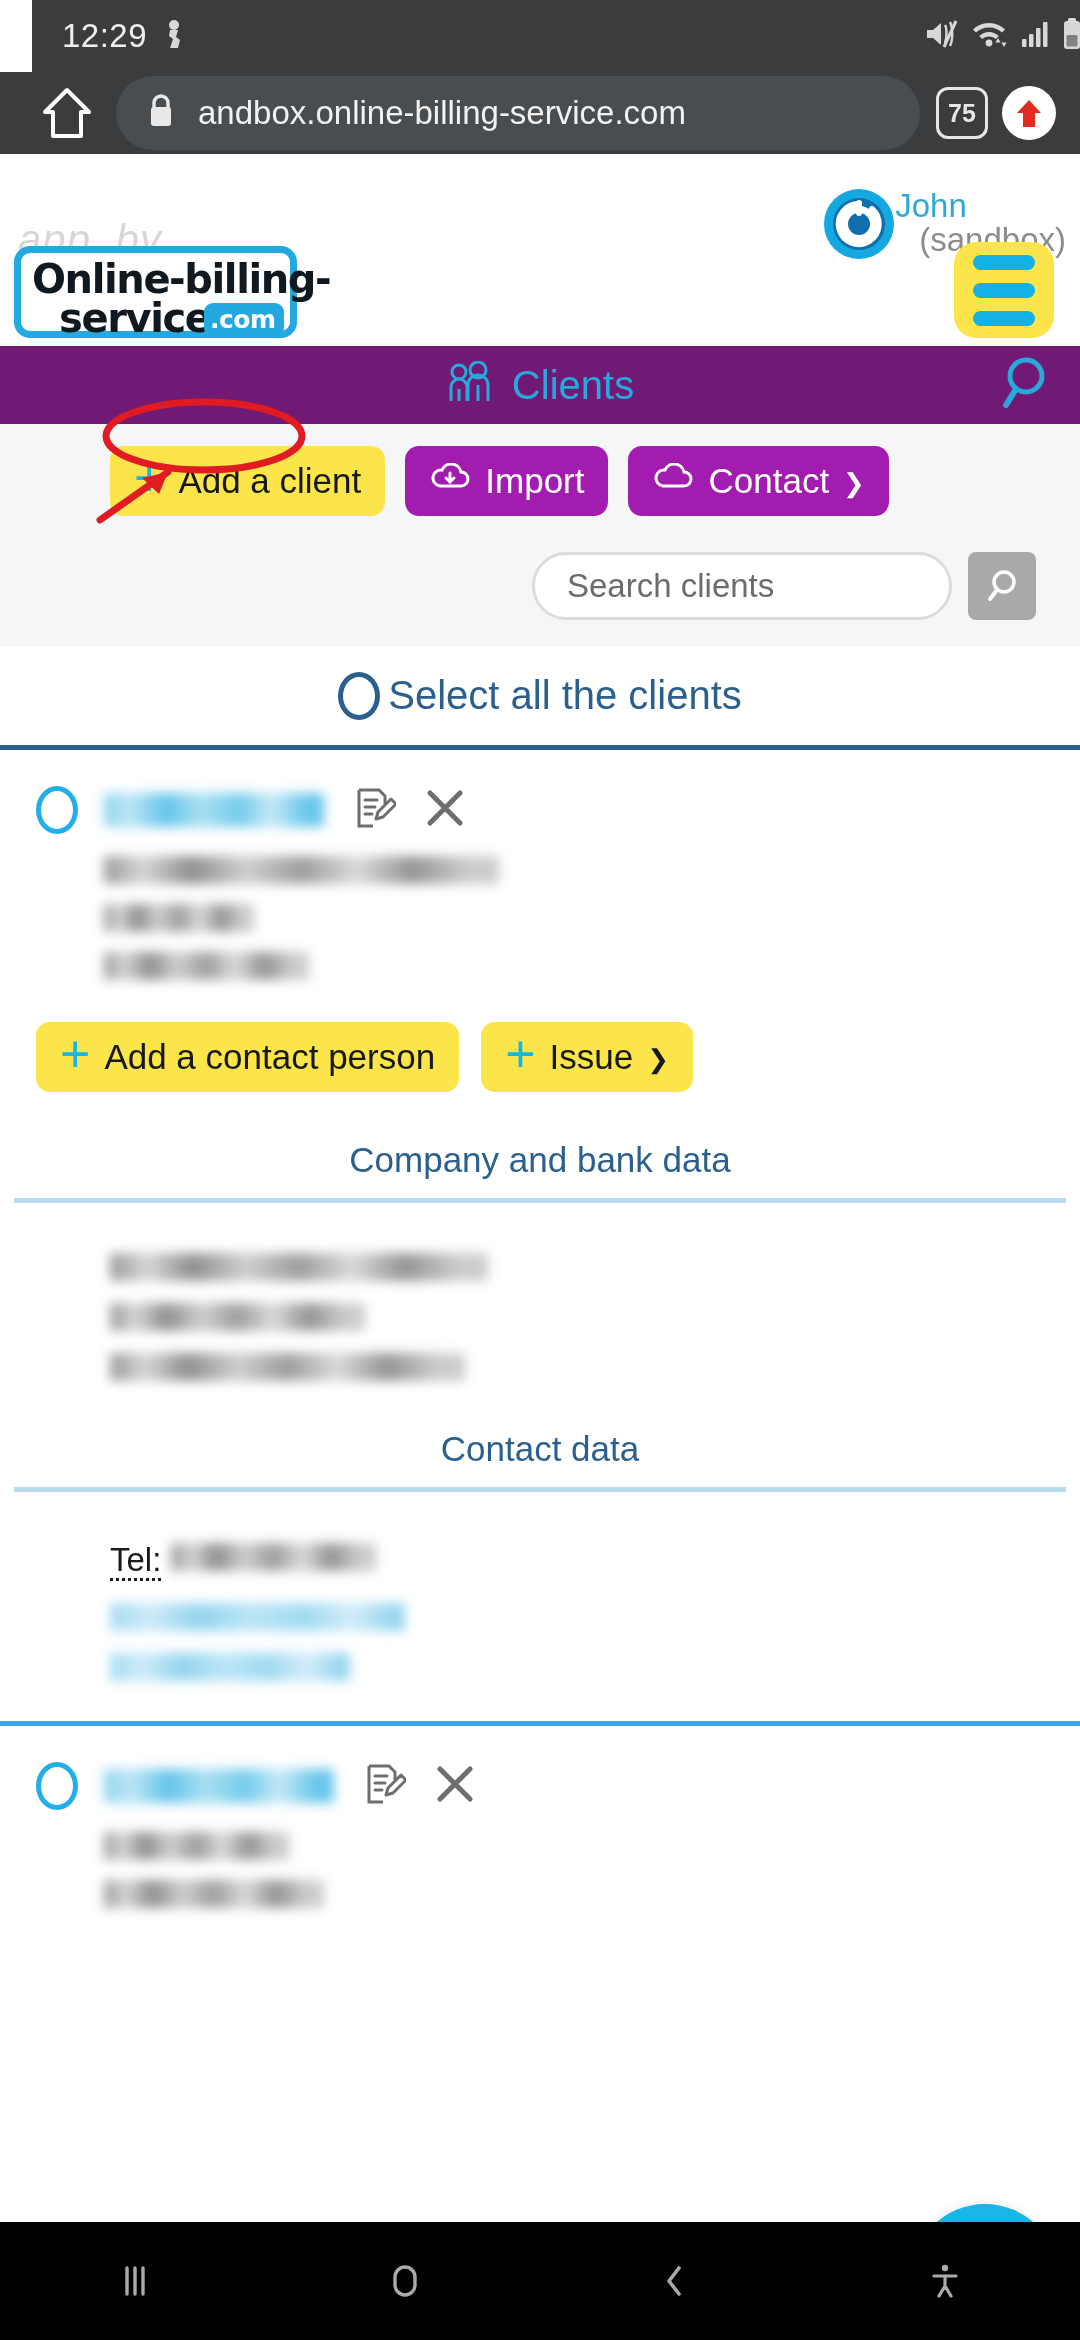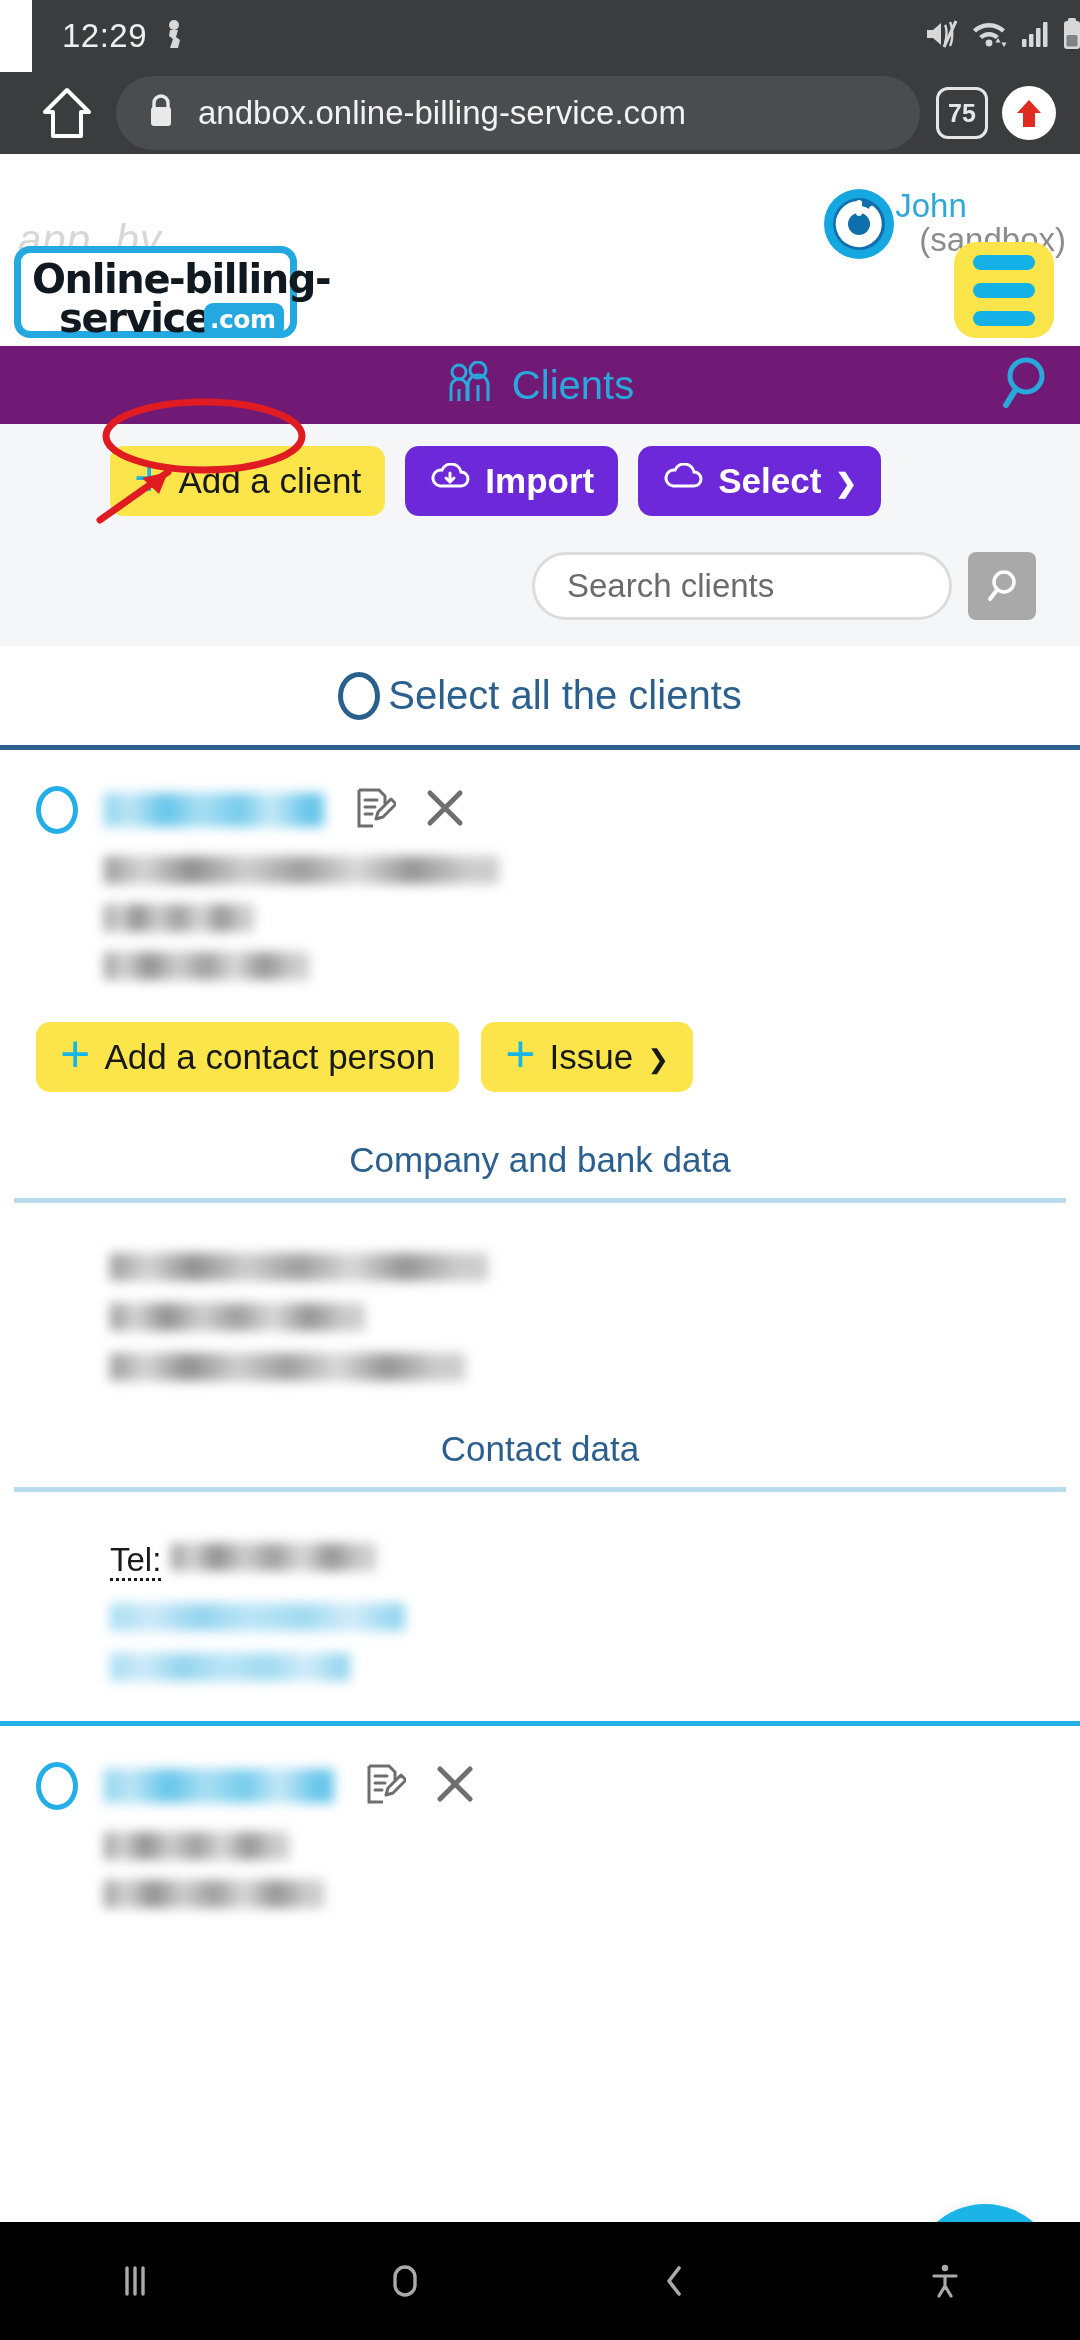--- a/index.html
+++ b/index.html
@@ -109,21 +109,21 @@
   
   .actionband { position: relative; background: #f5f6f7; padding: 22px 0 26px; }
   .btn-row { display: flex; gap: 20px; padding-left: 110px; align-items: center; }
   .btn {
     border: none; border-radius: 14px; font-size: 35px;
     display: inline-flex; align-items: center; gap: 14px;
     padding: 12px 24px; height: 70px; white-space: nowrap;
     font-family: "Liberation Sans", sans-serif; cursor: pointer;
   }
   .btn-yellow { background: #fbe54a; color: #17181a; }
-  .btn-blue { background: #6d28d9; color: #ffffff; font-weight: bold; }
+  .btn-blue { background: #a21caf; color: #ffffff; }
   .plus {
     font-size: 52px; color: #17b6e8; line-height: 0.6; font-weight: 500;
     position: relative; top: -2px;
   }
   .caret { font-size: 26px; position: relative; top: 2px; }
 
   .search-row {
     display: flex; justify-content: flex-end; align-items: center;
     gap: 16px; padding: 36px 44px 0 0;
   }
@@ -357,21 +357,21 @@
             </svg>
           </span>
           <span>Import</span>
         </button>
         <button class="btn btn-blue">
           <span>
             <svg width="42" height="30" viewBox="0 0 42 30">
               <path d="M11 23h21a7 7 0 0 0 0-14 10 10 0 0 0-19-2 7 7 0 0 0-2 16z" fill="none" stroke="#fff" stroke-width="3"></path>
             </svg>
           </span>
-          <span>Select</span>
+          <span>Contact</span>
           <span class="caret">❯</span>
         </button>
       </div>
 
       <div class="search-row">
         <input class="search-input" type="text" placeholder="Search clients" style="">
         <button class="search-go">
           <svg width="36" height="36" viewBox="0 0 36 36">
             <circle cx="20" cy="14" r="10" fill="none" stroke="#fff" stroke-width="3.4"></circle>
             <path d="M13 22 L6 31" stroke="#fff" stroke-width="4" stroke-linecap="round"></path>

